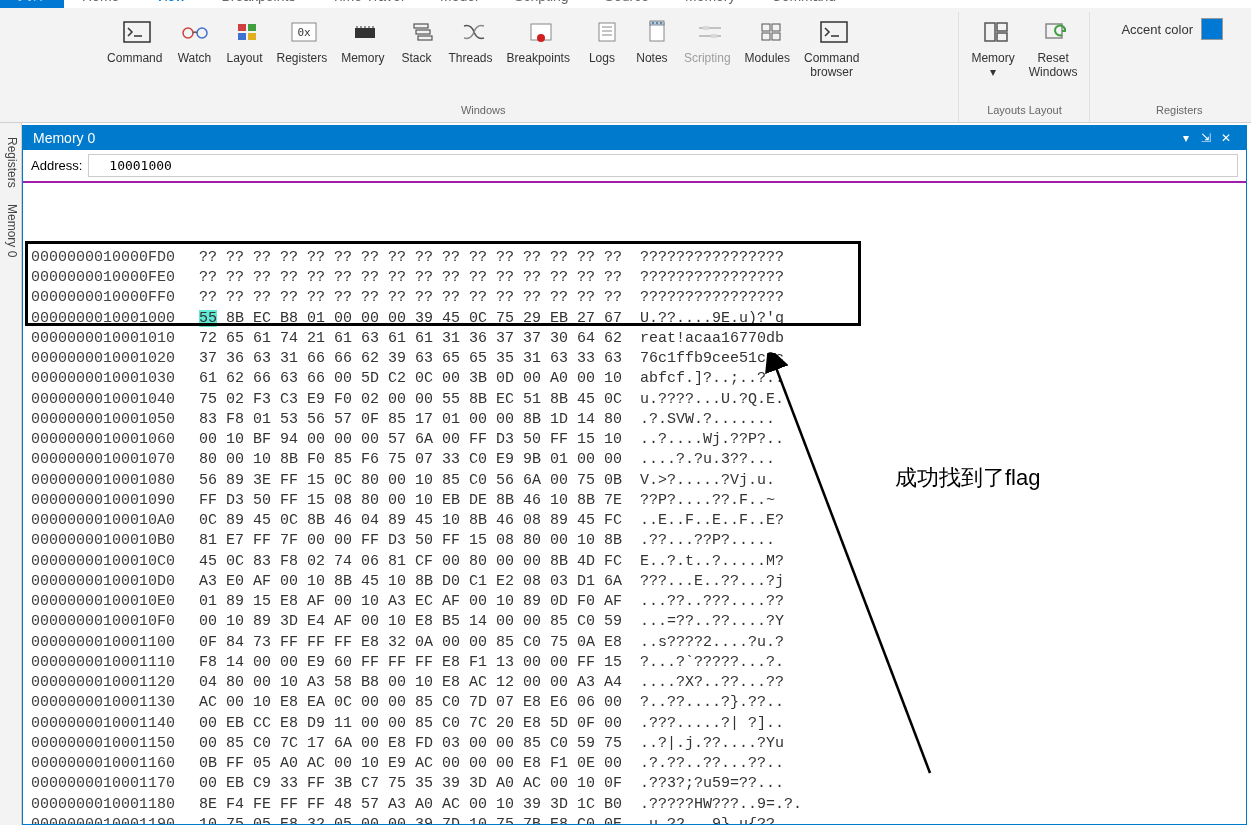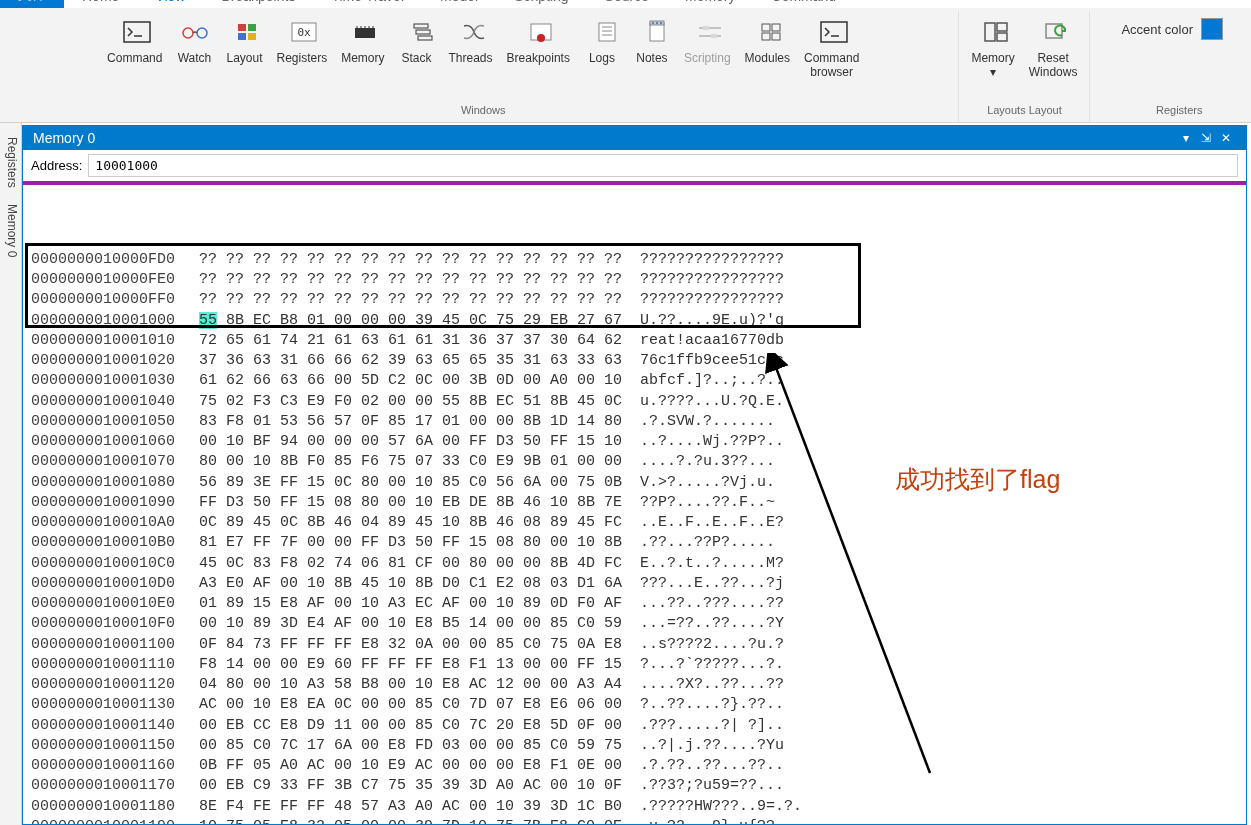--- a/index.html
+++ b/index.html
@@ -24,33 +24,33 @@
 
 .main-area { display: flex; height: calc(825px - 123px); position: relative; }
 .side-tabs { width: 22px; background: #f3f3f3; border-right: 1px solid #d0d0d0; display: flex; flex-direction: column; padding-top: 6px; }
 .side-tab { writing-mode: vertical-rl; padding: 8px 2px; font-size: 12px; color: #444; cursor: pointer; text-align: center; }
 
 .panel { flex: 1; display: flex; flex-direction: column; border: 1px solid #007acc; margin: 2px 4px 0 0; }
 .panel-title { background: #007acc; color: #fff; padding: 4px 10px; font-size: 14px; display: flex; align-items: center; }
 .panel-title-text { flex: 1; }
 .panel-title-btn { width: 20px; text-align: center; cursor: pointer; font-size: 12px; }
 
-.addr-bar { display: flex; align-items: center; padding: 4px 8px; border-bottom: 4px solid #a21caf; }
+.addr-bar { display: flex; align-items: center; padding: 4px 8px; border-bottom: 2px solid #a21caf; }
 .addr-label { font-size: 13px; margin-right: 6px; }
-.addr-input { flex: 1; border: 1px solid #ccc; padding: 3px 6px; font-size: 13px; font-family: Consolas, monospace; }
+.addr-input { flex: 1; border: 1px solid #ccc; padding: 3px 20px; font-size: 13px; font-family: Consolas, monospace; }
 
 .hex-wrap { flex: 1; overflow-y: scroll; overflow-x: hidden; font-family: Consolas, 'Courier New', monospace; font-size: 15px; padding: 4px 0 4px 8px; line-height: 1.35; white-space: pre; position: relative; }
 .hex-row { display: flex; }
 .hex-addr { color: #404040; width: 160px; }
 .hex-bytes { color: #333; margin-left: 8px; }
 .hex-ascii { color: #333; margin-left: 18px; }
 .hex-sel { background: #5eead4; }
 
 .highlight-box { position: absolute; border: 3px solid #000; pointer-events: none; z-index: 5; }
-.annotation { position: absolute; font-size: 25px; color: #c2410c; z-index: 6; font-family: 'Microsoft YaHei', sans-serif; }
+.annotation { position: absolute; font-size: 22px; color: #000000; z-index: 6; font-family: 'Microsoft YaHei', sans-serif; }
 .arrow-svg { position: absolute; z-index: 6; pointer-events: none; }
 
 .accent-label { font-size: 13px; color: #333; margin-right: 8px; }
 .accent-sw { width: 22px; height: 22px; background: #0078d4; border: 1px solid #999; }
 .accent-wrap { display: flex; align-items: center; padding: 6px 14px 0 0; }
 </style>
 </head>
 <body>
 
 <div class="ribbon-tabs">

